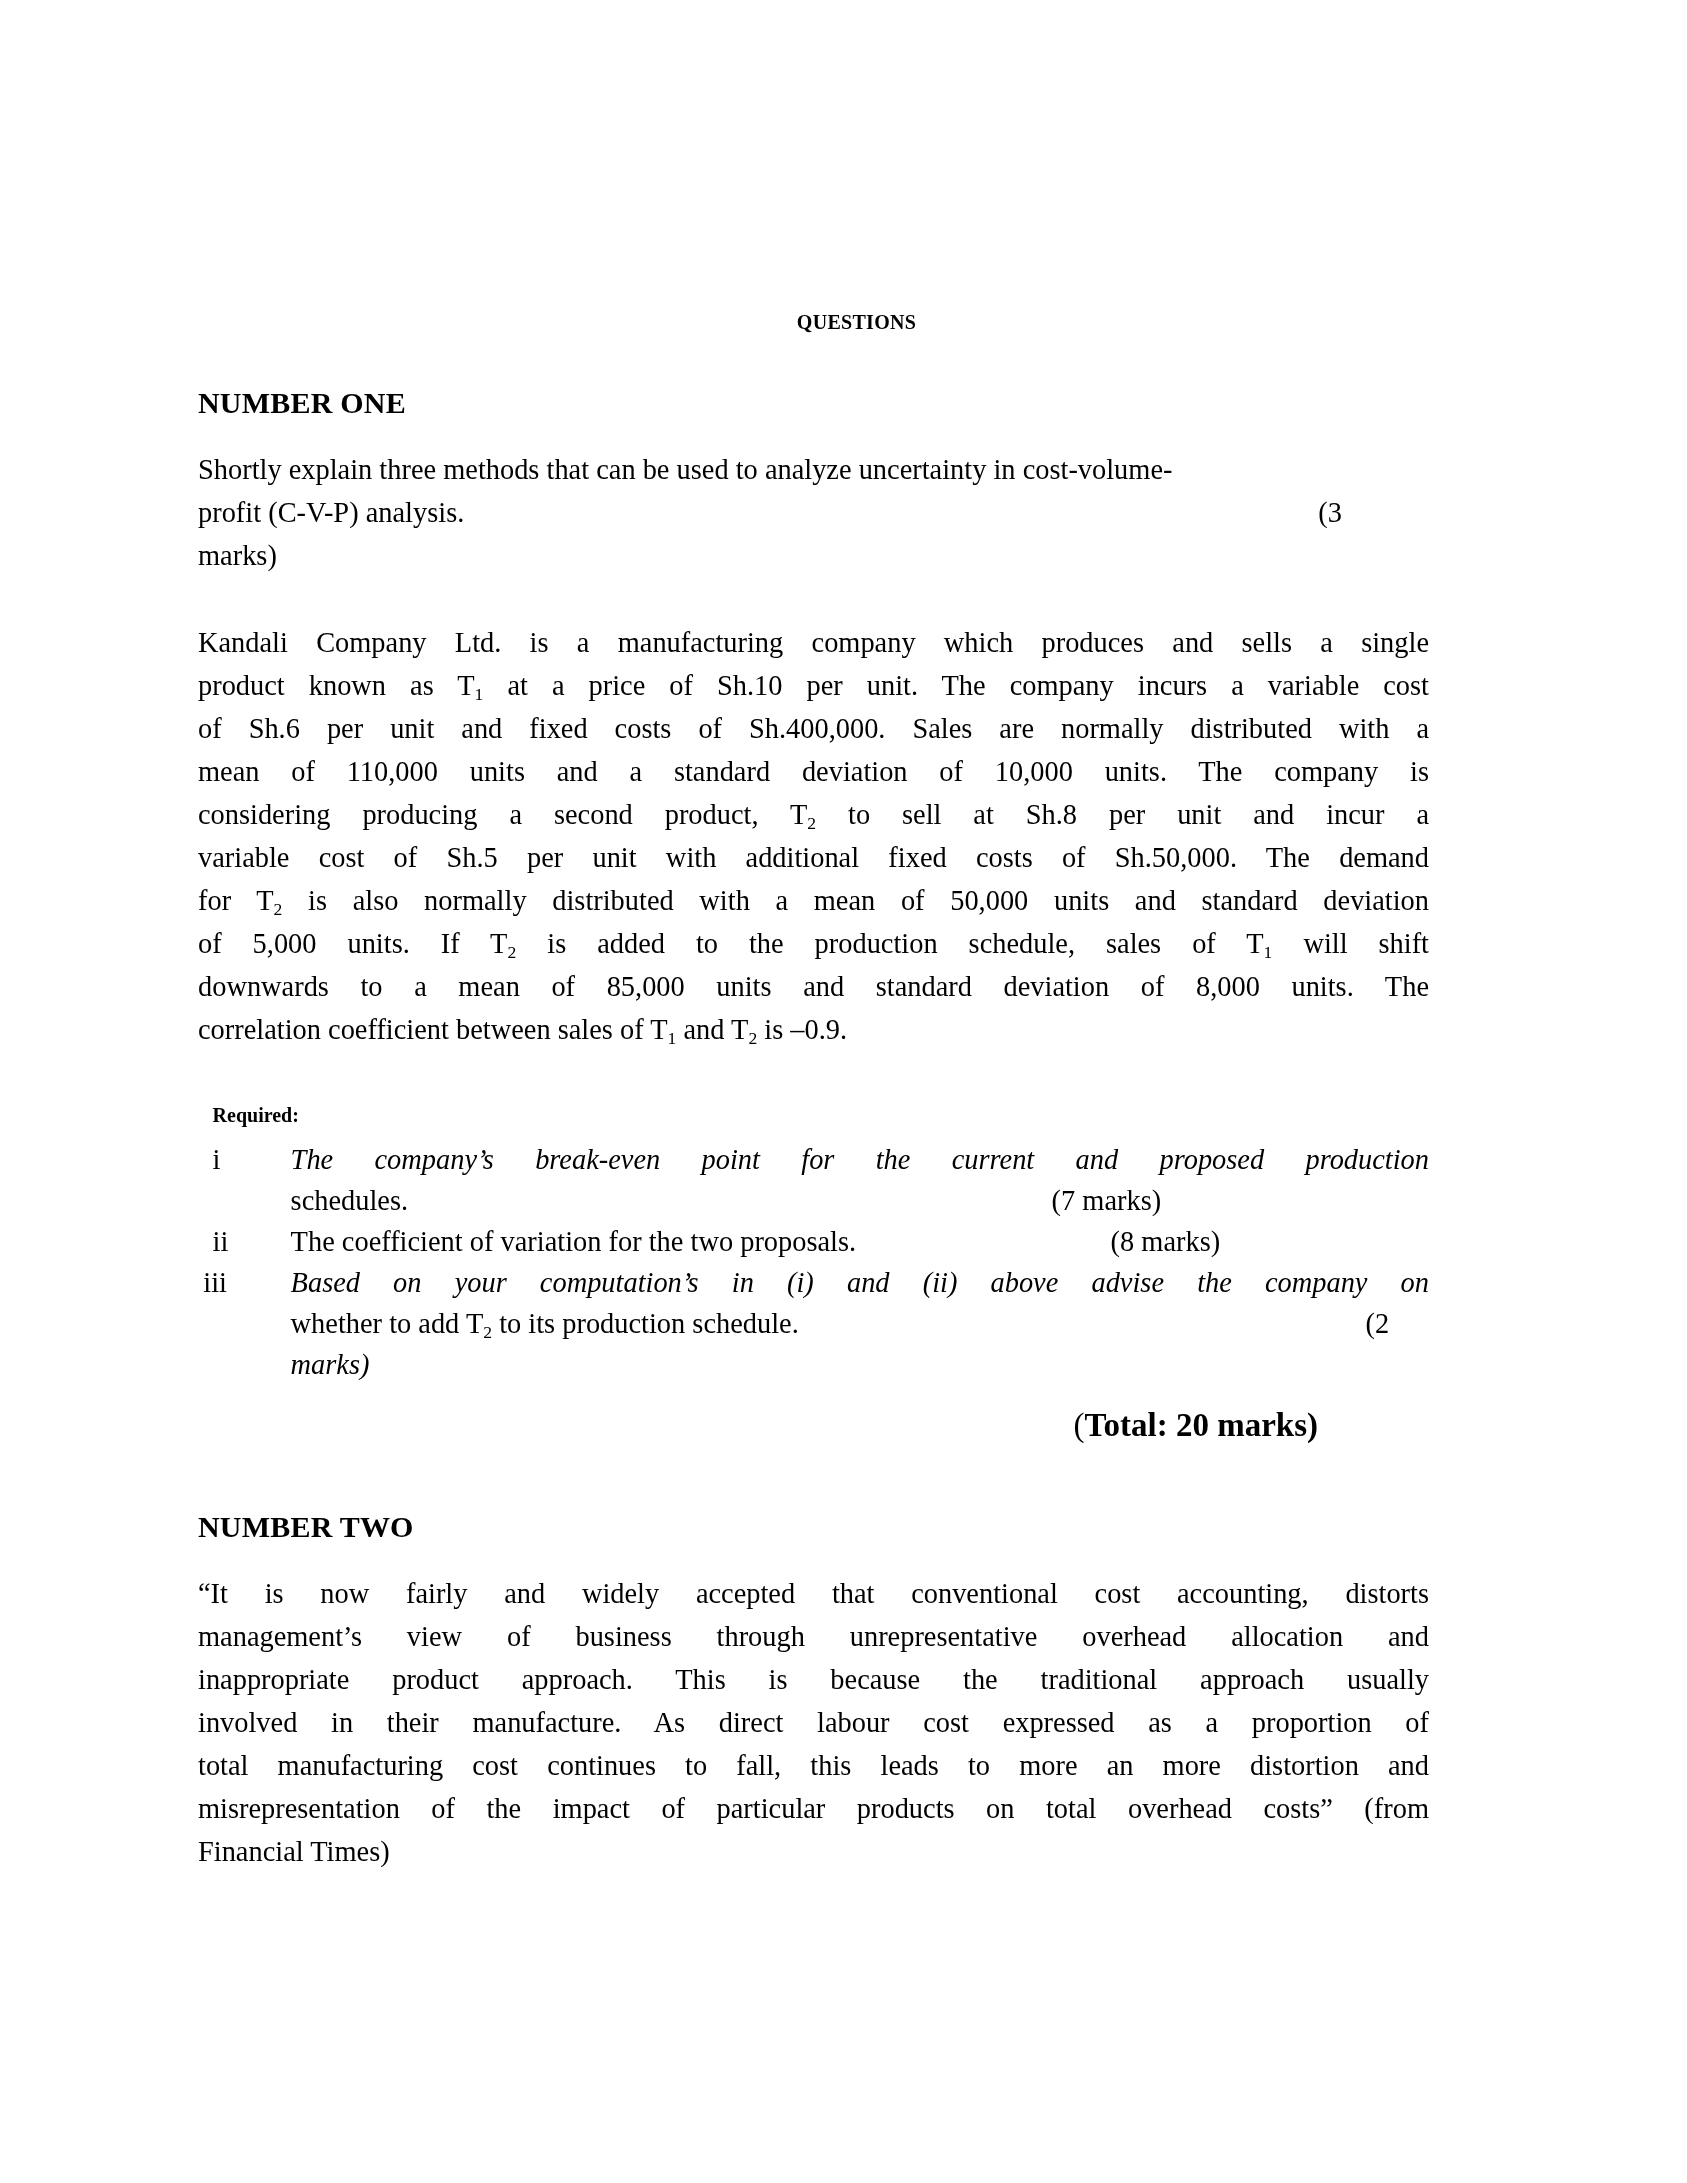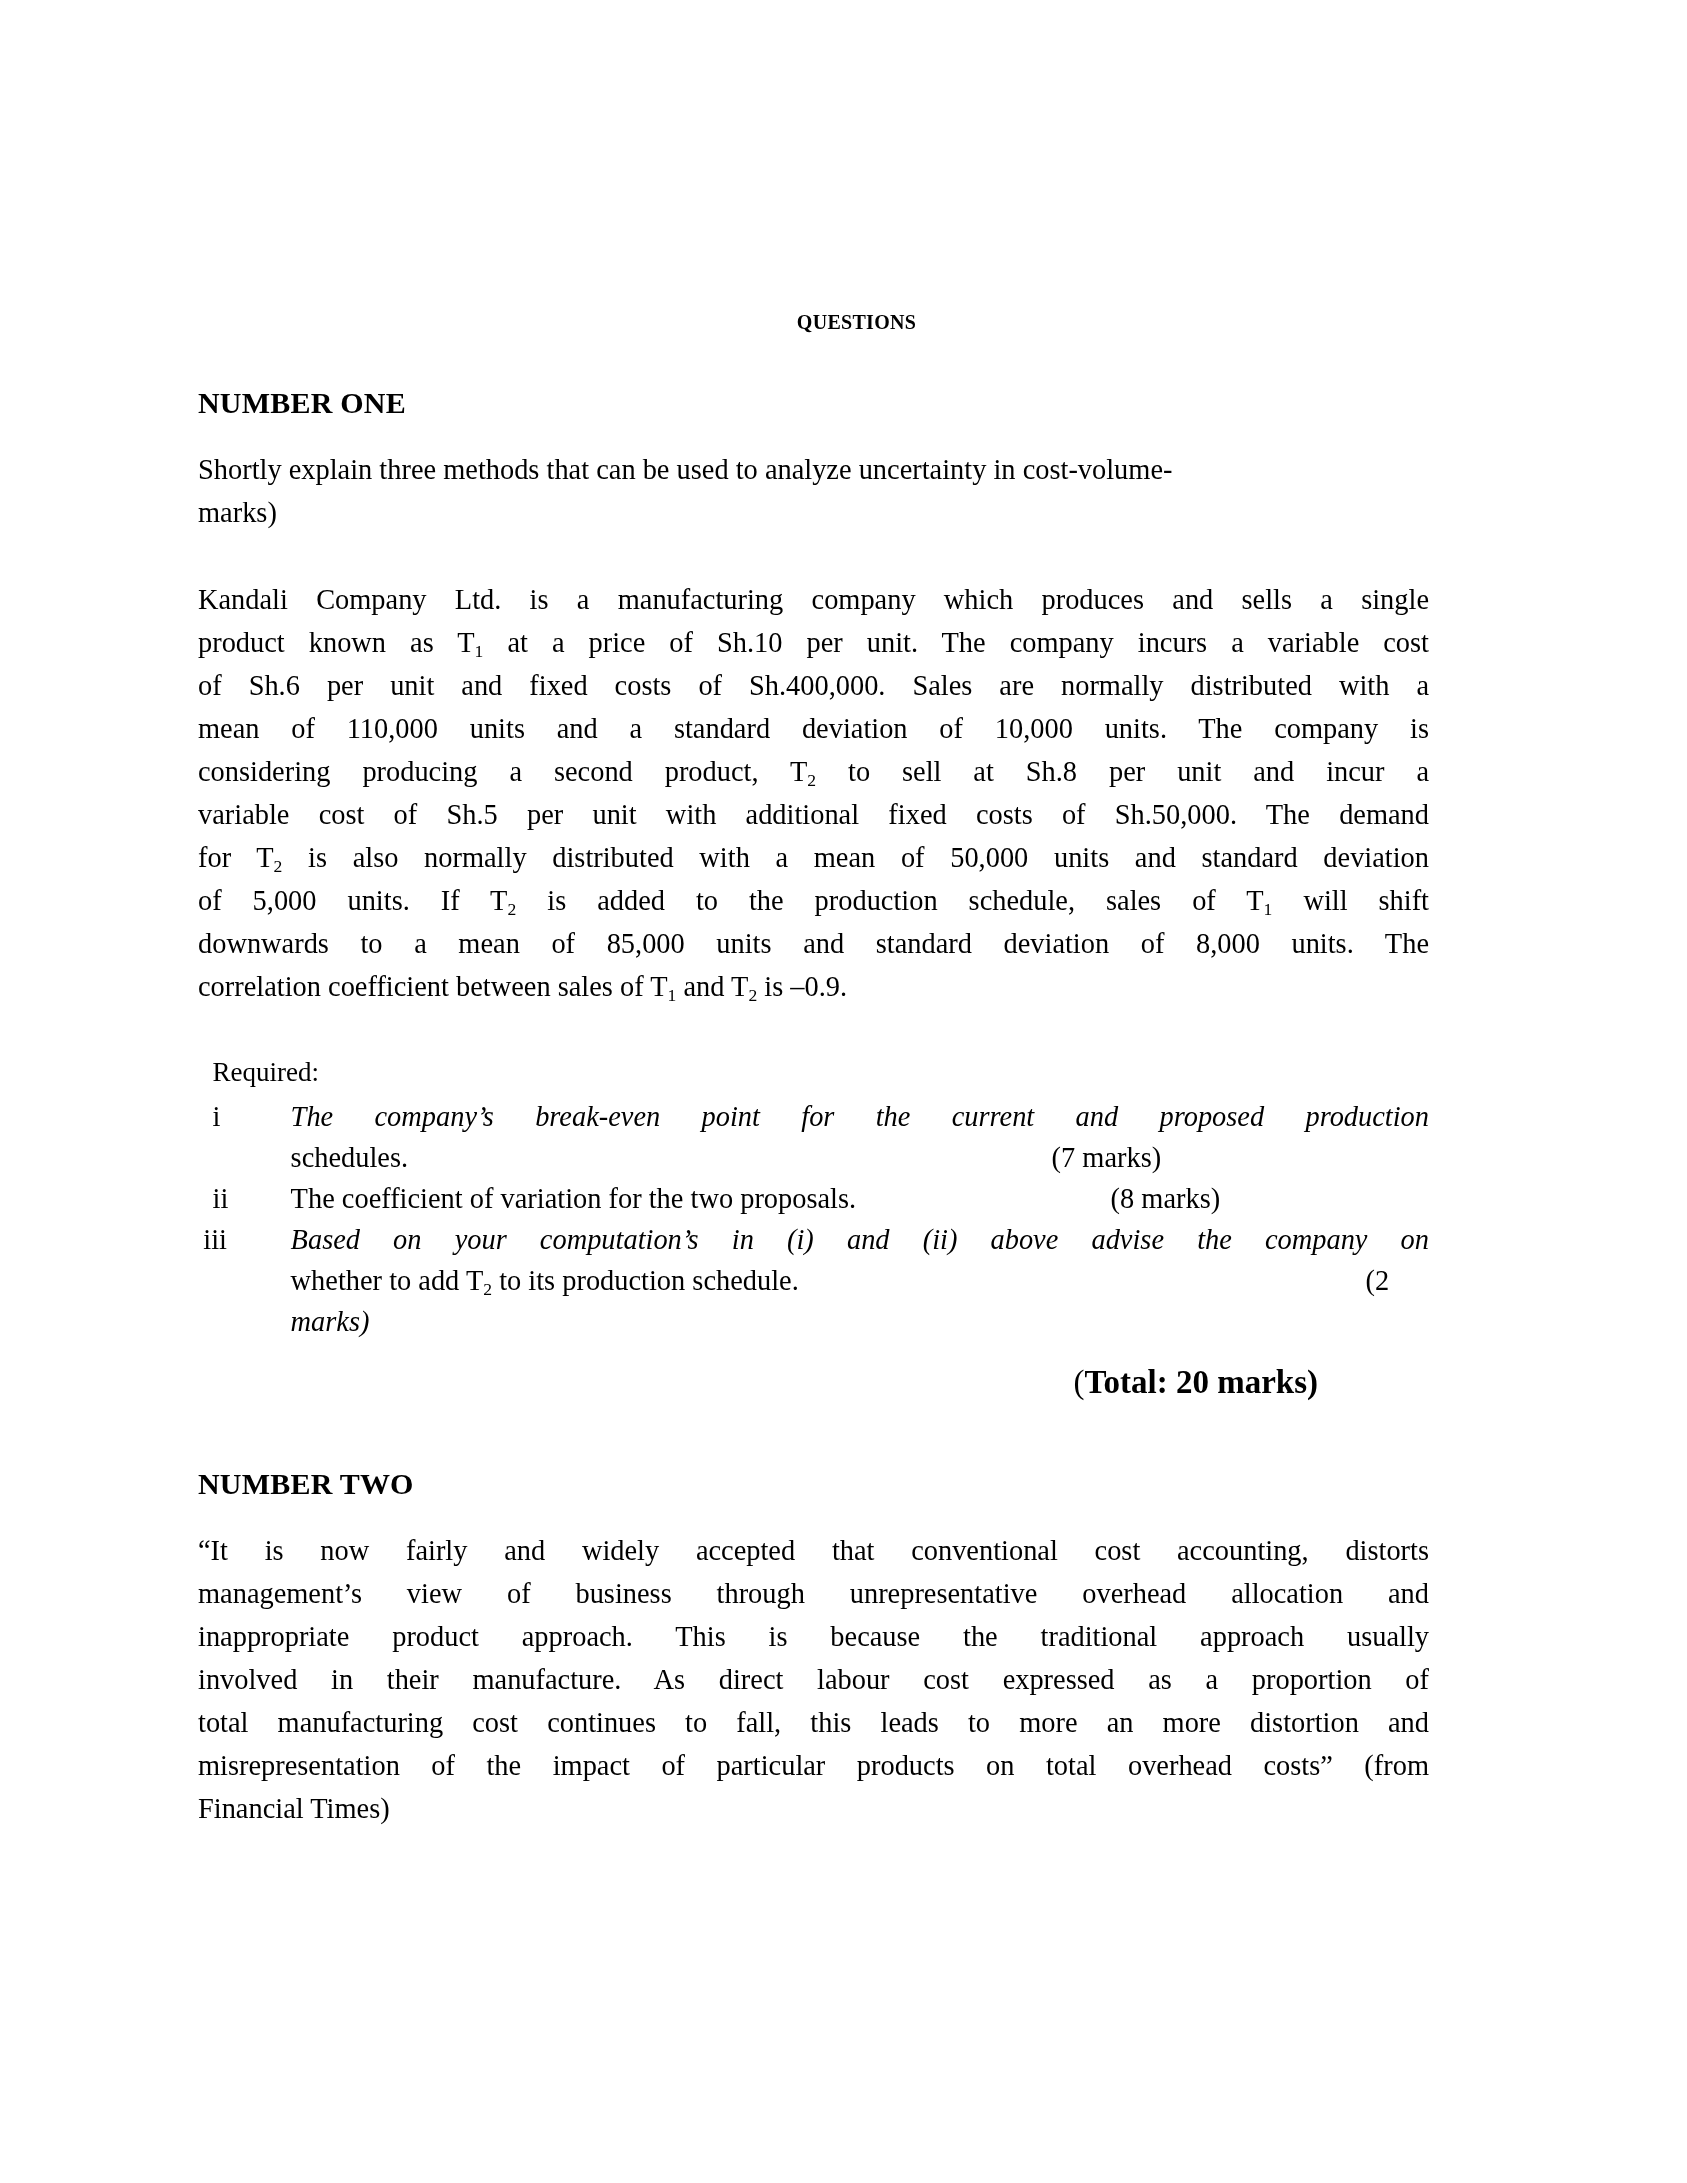--- a/index.html
+++ b/index.html
@@ -66,22 +66,22 @@
   .marks-right {
     float: right;
   }
   .line-with-marks {
     display: block;
     position: relative;
   }
 
   
   .required-heading {
-    font-weight: normal;
-    font-size: 27px;
+    font-weight: bold;
+    font-size: 20px;
     line-height: 41px;
     margin: 0 0 2.6px 14.6px;
   }
   .req-list {
     margin: 0;
     padding: 0;
     list-style: none;
     font-size: 28.4px;
     line-height: 41px;
   }
@@ -132,20 +132,24 @@
 
 <div class="page">
   <div class="content">
 
     <div class="doc-title">QUESTIONS</div>
 
     <div class="section-heading">NUMBER ONE</div>
 
     <div class="para">
       <span class="ln">Shortly explain three methods that can be used to analyze uncertainty in cost-volume-</span>
+      <span class="line-with-marks">
+        <span>profit (C-V-P) analysis.</span>
+        <span class="marks-right" style="margin-right:87px;">(3</span>
+      </span>
       <span class="ln">marks)</span>
     </div>
 
     <div class="gap-lg"></div>
 
     <div class="para justified">
       <span class="ln">Kandali  Company Ltd. is a manufacturing company which produces and sells a single</span>
       <span class="ln"><span>product known as T</span><sub>1</sub><span> at a price of Sh.10 per unit.  The company incurs a variable cost</span></span>
       <span class="ln">of Sh.6 per unit and fixed costs of Sh.400,000.  Sales are normally distributed with a</span>
       <span class="ln">mean of 110,000 units and a standard deviation of 10,000 units.  The company is</span>

